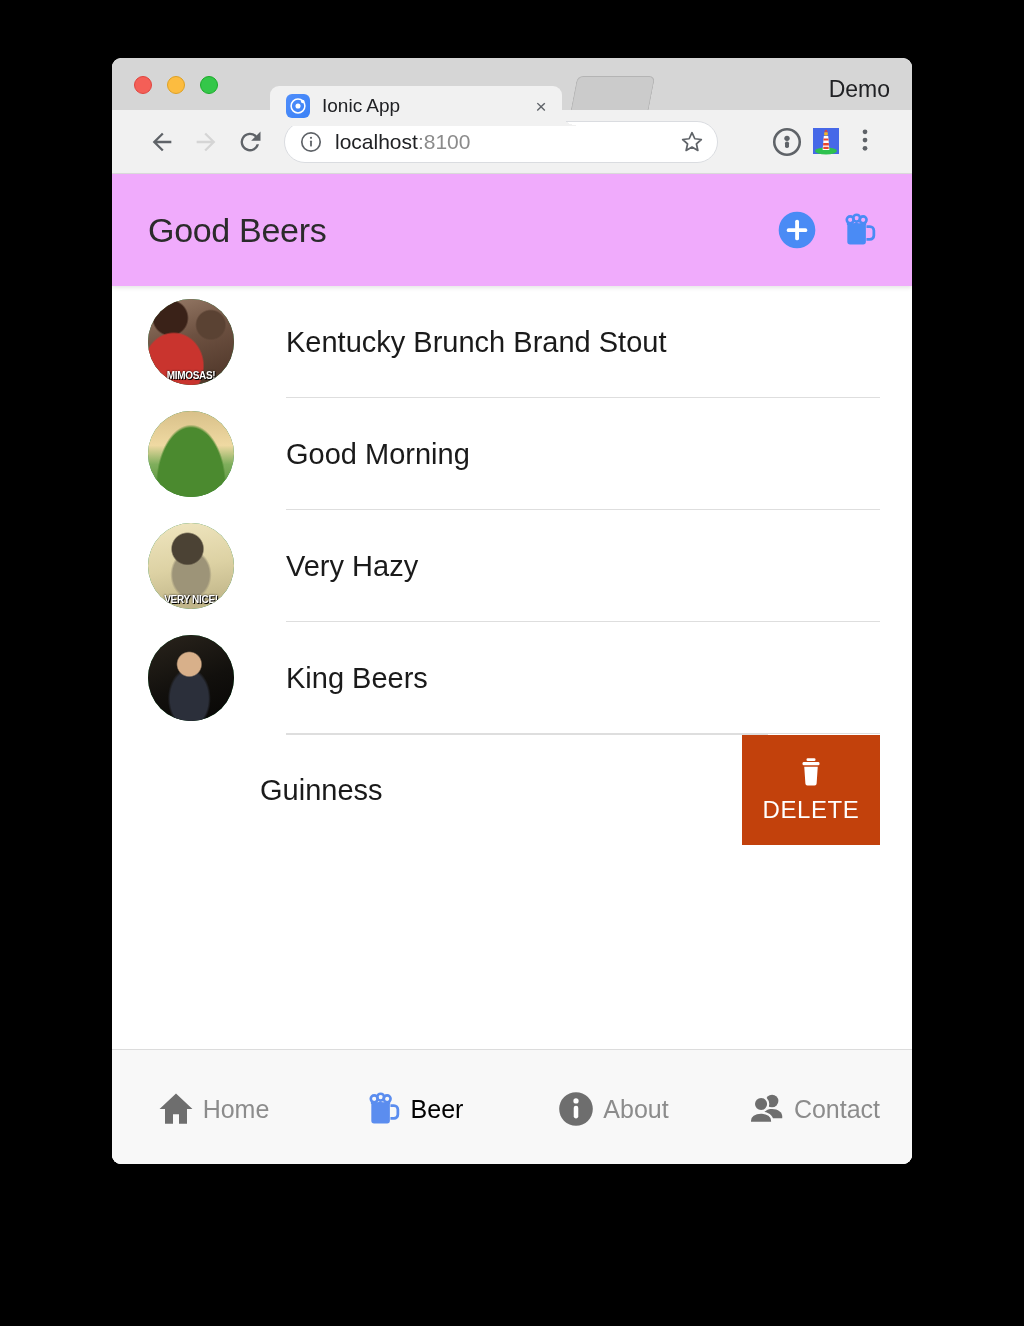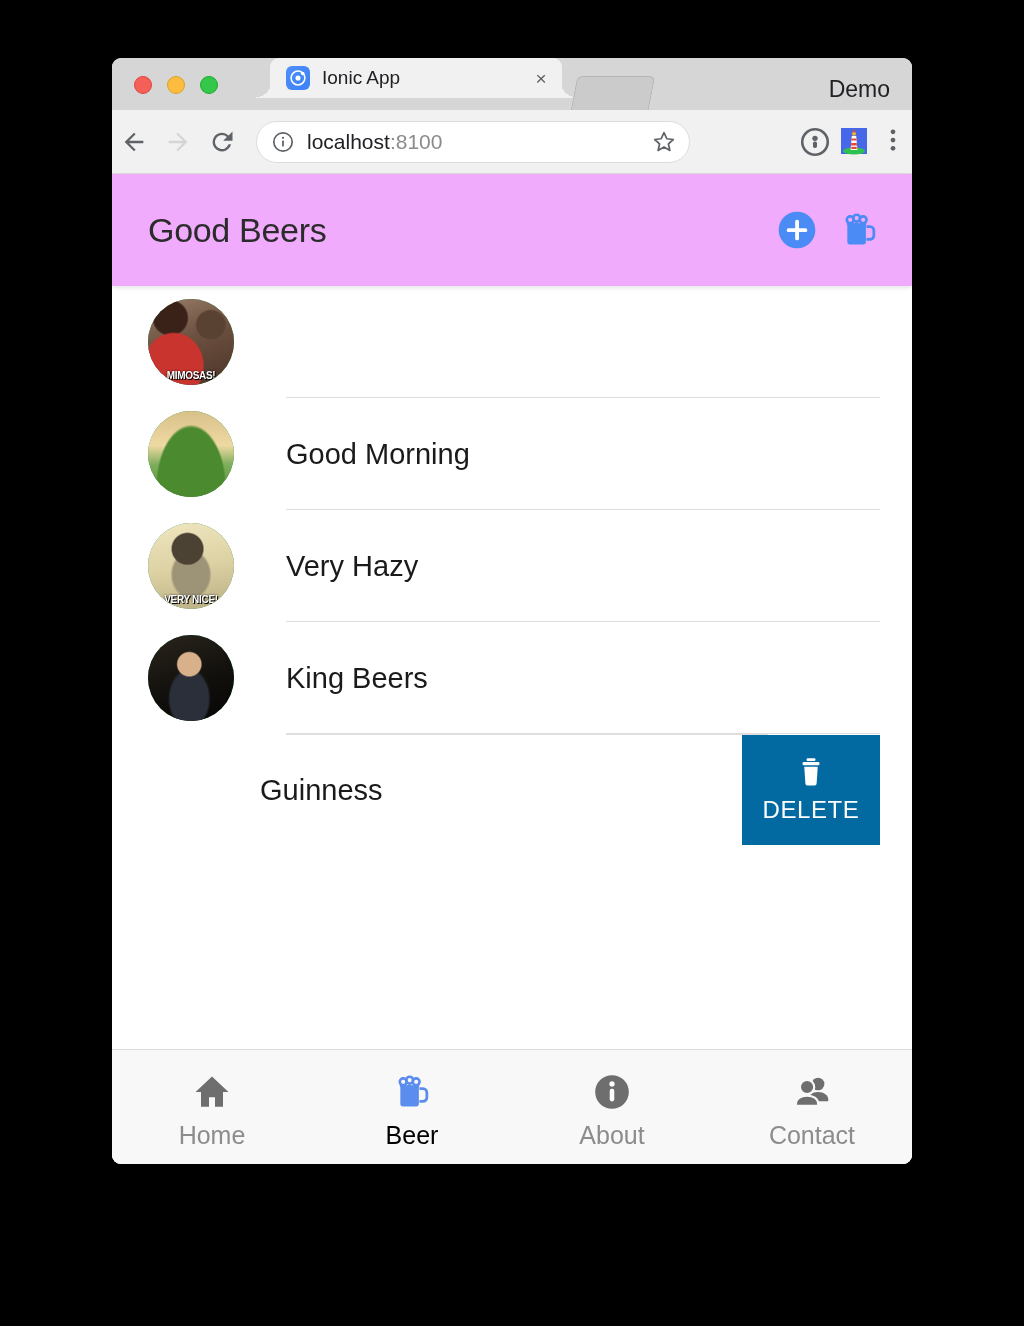--- a/index.html
+++ b/index.html
@@ -31,21 +31,21 @@
     position: absolute; left: 22px; top: 18px;
     display: flex; gap: 15px;
   }
   .tl { width: 18px; height: 18px; border-radius: 50%; }
   .tl.red { background: #f45f57; border: 1px solid #e0443e; }
   .tl.yellow { background: #fcbc40; border: 1px solid #dea123; }
   .tl.green { background: #34c749; border: 1px solid #1aab29; }
 
   #active-tab {
     position: absolute;
-    left: 158px; top: 0;
+    left: 158px; top: 28px;
     width: 292px; height: 40px;
     background: #f1f1f1;
     border-radius: 9px 9px 0 0;
     display: flex; align-items: center;
     padding: 0 10px 0 16px;
   }
   #active-tab::before {
     content: ""; position: absolute;
     left: -14px; bottom: 0;
     width: 16px; height: 16px;
@@ -93,21 +93,21 @@
     right: 22px; top: 11px;
     font-size: 23px; color: #202124;
     line-height: 40px;
   }
 
   
   #url-toolbar {
     height: 64px;
     background: #f1f1f1;
     display: flex; align-items: center;
-    padding: 0 0;
+    padding: 0 28px;
     border-bottom: 1px solid #dcdcdc;
   }
   .nav-btn {
     width: 44px; height: 44px;
     display: flex; align-items: center; justify-content: center;
     flex: 0 0 auto;
   }
   #url-box {
     flex: 1;
     height: 42px;
@@ -212,21 +212,21 @@
     margin-left: 0;
     position: absolute;
     left: 148px;
     font-size: 29px;
   }
   .beer-row.swiped .divider { left: 174px; right: 144px; top: 0; bottom: auto; }
   #delete-button {
     position: absolute;
     right: 32px; top: 1px;
     width: 138px; height: 110px;
-    background: #0369a1;
+    background: #c2410c;
     color: #ffffff;
     display: flex; flex-direction: column;
     align-items: center; justify-content: center;
     gap: 6px;
   }
   #delete-label {
     font-size: 24px;
     letter-spacing: 0.6px;
     color: #ffffff;
   }
@@ -234,21 +234,21 @@
   
   #tab-bar {
     height: 115px;
     background: #f8f8f8;
     border-top: 1px solid #dcdcdc;
     display: flex;
     flex: 0 0 auto;
   }
   .tab-item {
     flex: 1;
-    display: flex; flex-direction: column;
+    display: flex; flex-direction: row;
     align-items: center; justify-content: center;
     gap: 6px;
     padding-top: 4px;
   }
   .tab-label { font-size: 25px; color: #8c8c8c; }
   .tab-item.active .tab-label { color: #000000; }
   .tab-icon { height: 46px; display:flex; align-items:center; justify-content:center; }
 </style>
 </head>
 <body>
@@ -368,20 +368,21 @@
 
       <div class="beer-row">
         <div class="avatar">
           <div class="av-img" style="background:
               radial-gradient(ellipse at 30% 78%, #c9342e 0 34%, transparent 36%),
               radial-gradient(circle at 26% 22%, #3a2218 0 18%, transparent 20%),
               radial-gradient(circle at 73% 30%, #5a4233 0 16%, transparent 18%),
               linear-gradient(160deg, #9b7f6b 0%, #6d5141 45%, #4b3326 100%);"></div>
           <div class="av-cap">MIMOSAS!</div>
         </div>
+        <div class="beer-name">Kentucky Brunch Brand Stout</div>
         <div class="divider"></div>
       </div>
 
       <div class="beer-row">
         <div class="avatar">
           <div class="av-img" style="background:
               radial-gradient(ellipse at 50% 88%, #4b8a2f 0 55%, transparent 58%),
               radial-gradient(ellipse at 40% 48%, #8a5a22 0 16%, transparent 18%),
               linear-gradient(180deg, #d8c089 0%, #efd9a2 40%, #7fae5c 62%, #4d8a33 100%);"></div>
           <div class="av-cap"></div>

